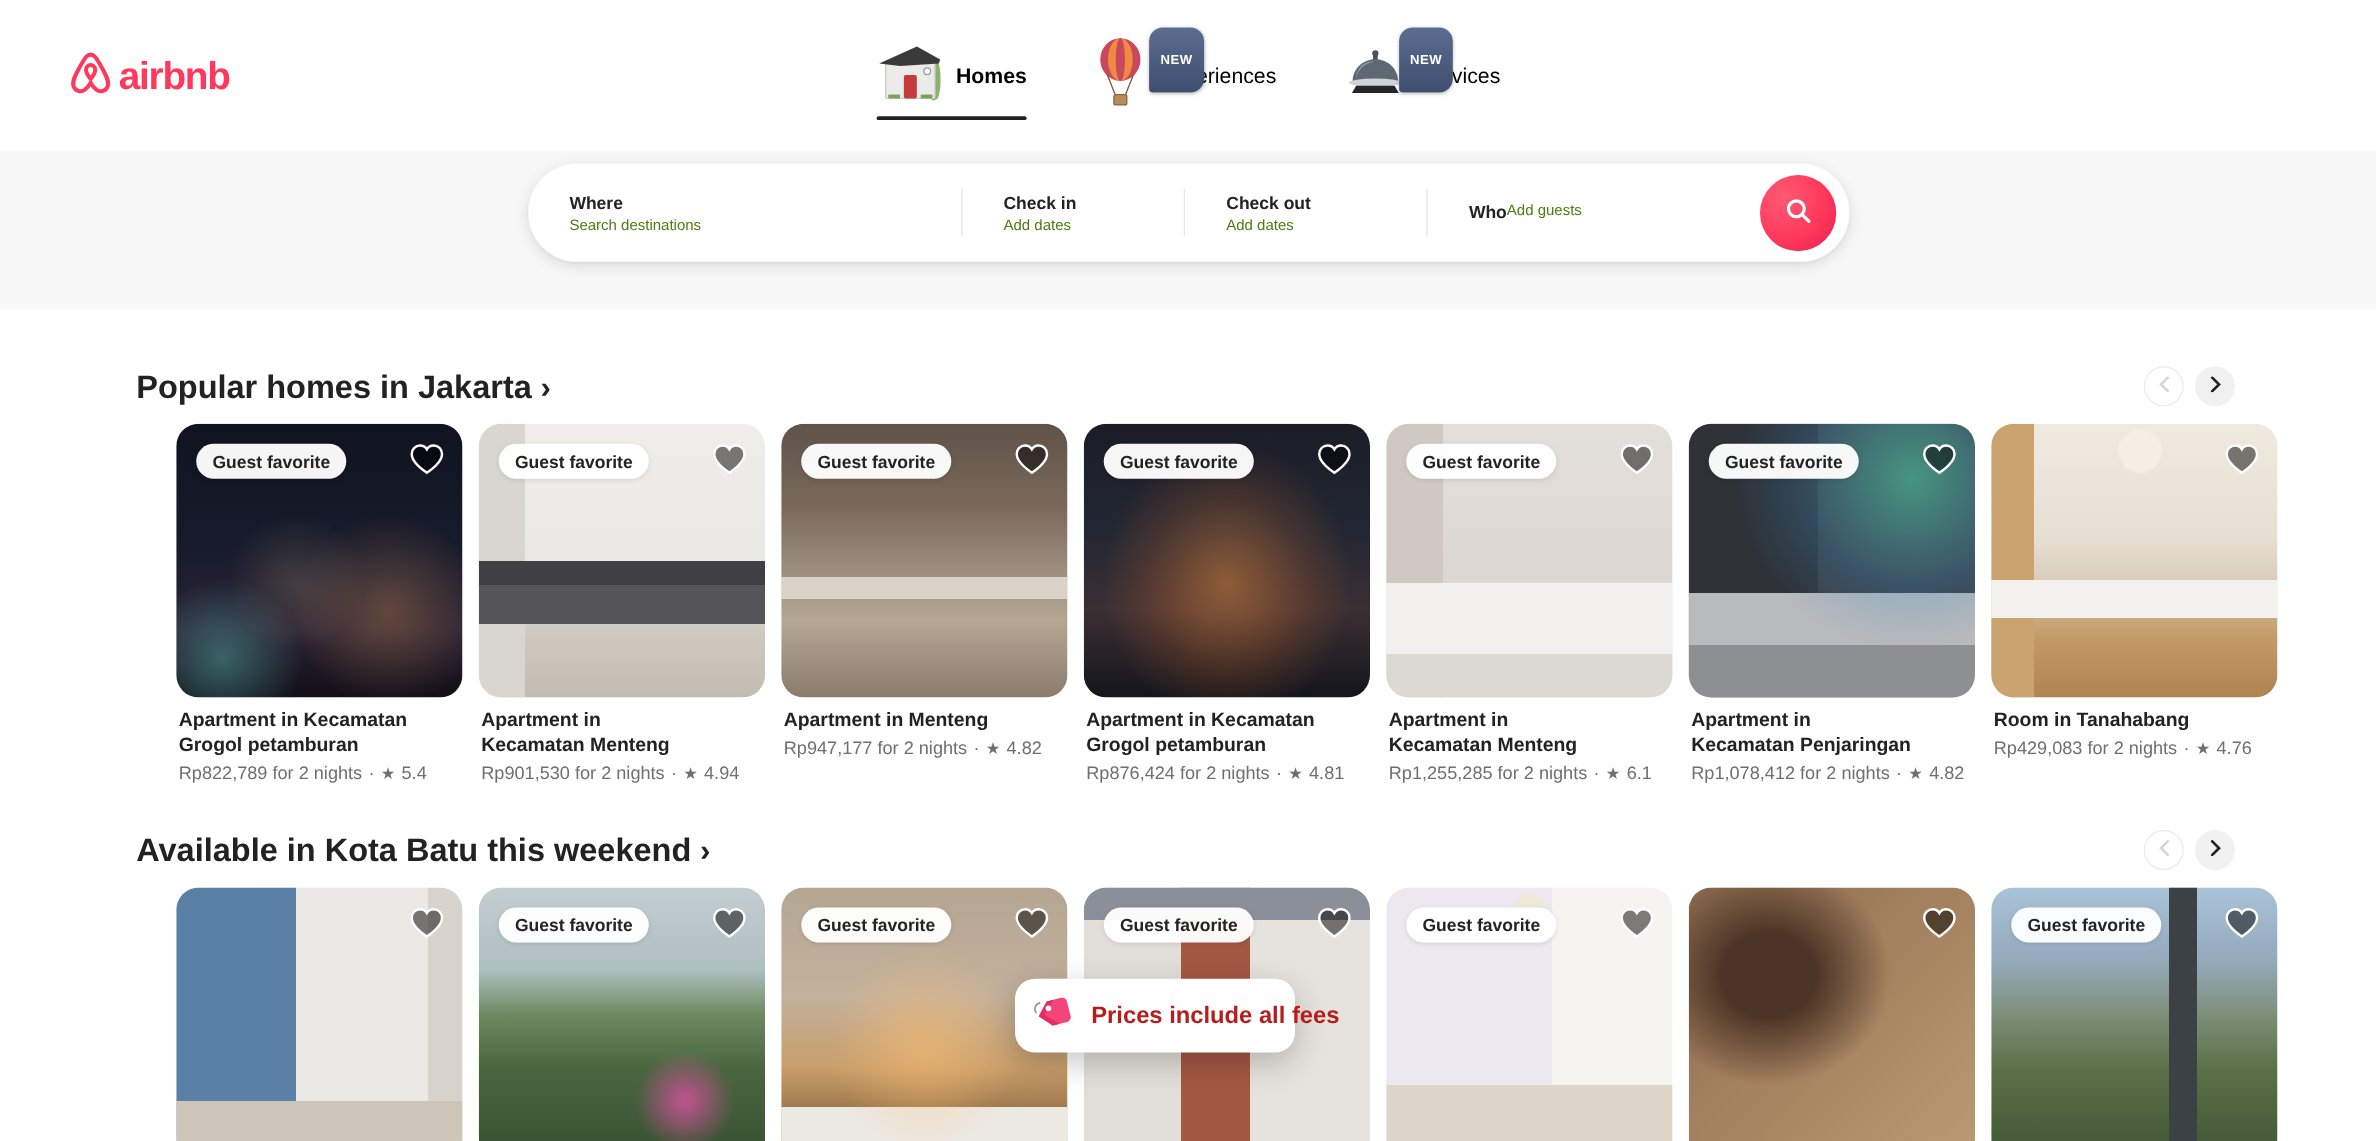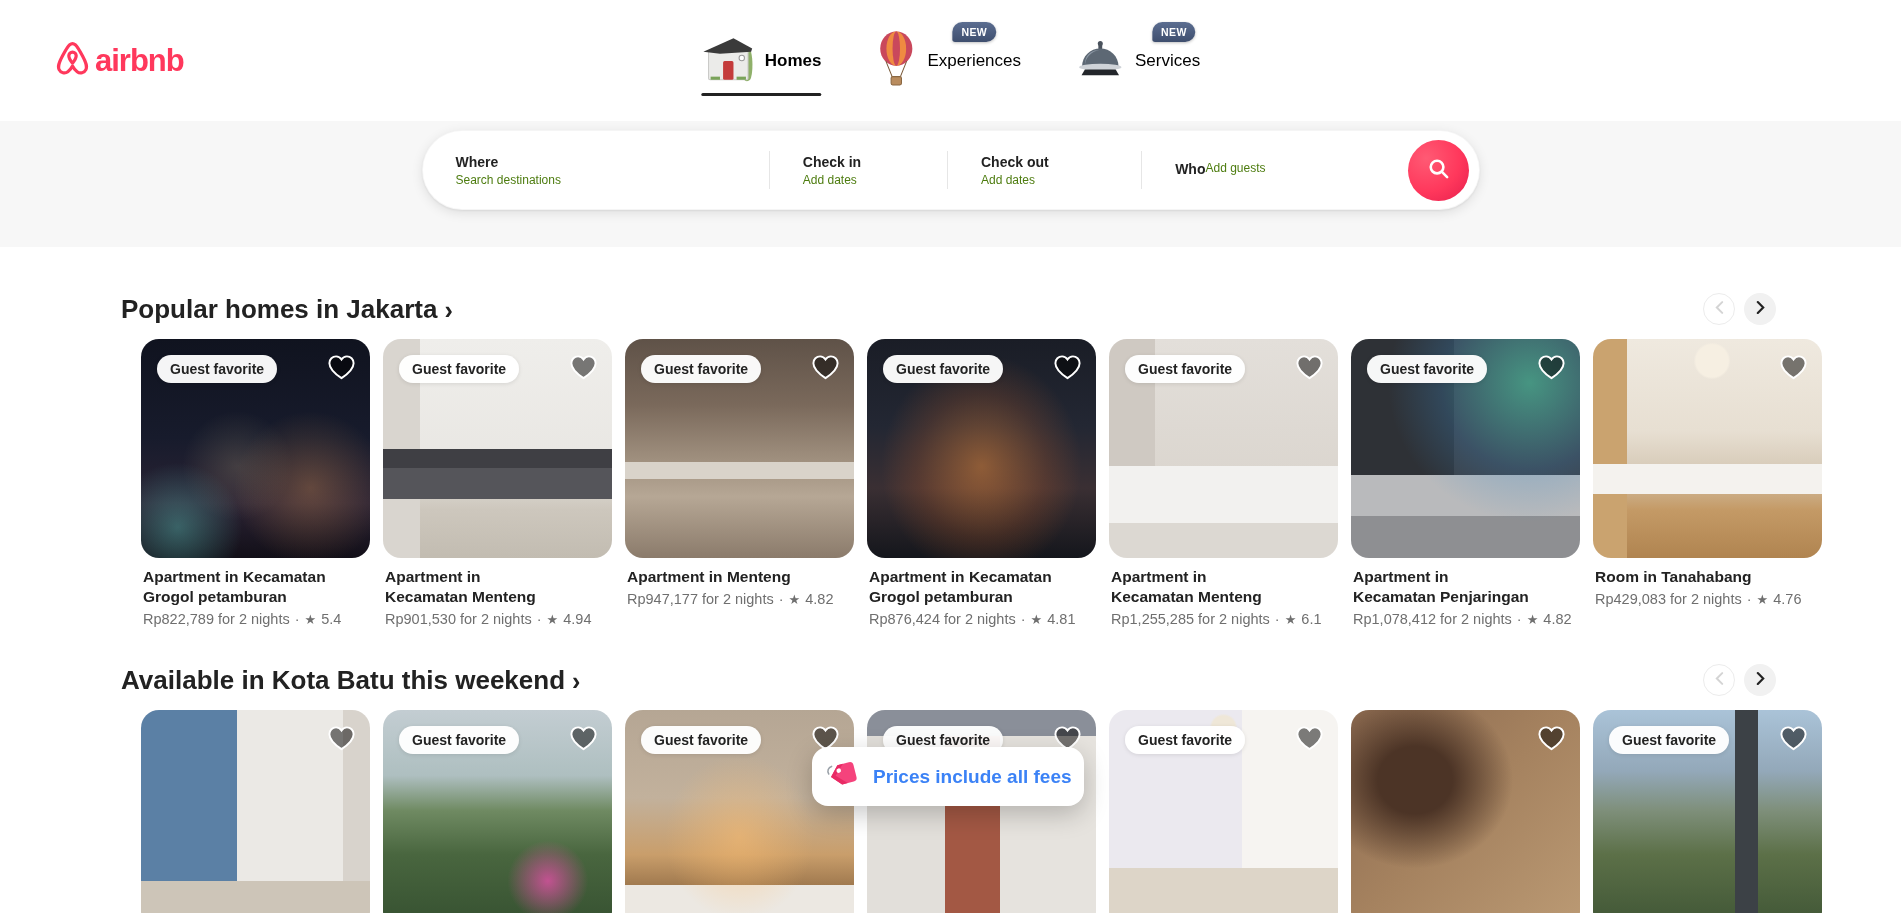--- a/index.html
+++ b/index.html
@@ -12,22 +12,22 @@
   .logo { display:flex; align-items:center; gap:6px; cursor:pointer; }
   .logo-text { color:var(--accent,#FF385C); font-size:31px; font-weight:bold; letter-spacing:-1px; }
   .nav-tabs { position:absolute; left:50%; top:0; transform:translateX(-50%);
     height:100%; display:flex; align-items:center; gap:54px; }
   .tab { display:flex; align-items:center; gap:10px; position:relative; height:100%; cursor:pointer; }
   .tab-label { font-size:17px; color:#000000; font-weight:400; white-space:nowrap; }
   .tab.active .tab-label { color:#000; font-weight:700; }
   .tab.active::after { content:""; position:absolute; left:0; right:0; bottom:25px;
     height:3.5px; background:#222; border-radius:2px; }
   .new-badge { position:absolute; top:22px; left:44px; background:linear-gradient(180deg,#5b6d90,#3e4e6e);
-    color:#fff; font-size:10.5px; font-weight:bold; letter-spacing:.4px; padding:4px 9px;
-    border-radius:11px 11px 11px 3px; box-shadow:0 1px 3px rgba(0,0,0,.25);margin-left:33px; }
+    color:#fff; font-size:10.5px; font-weight:bold; letter-spacing:.4px; padding:20px 9px;
+    border-radius:11px 11px 11px 3px; box-shadow:0 1px 3px rgba(0,0,0,.25); }
   .hdr-right { margin-left:auto; display:flex; align-items:center; gap:12px; }
   .host-btn { font-size:17px; font-weight:600; color:#222; padding:10px 12px; border-radius:22px;
     background:transparent; border:none; cursor:pointer; white-space:nowrap; }
   .icon-btn { width:44px; height:44px; border-radius:50%; background:#f0f0f0; border:none;
     display:flex; align-items:center; justify-content:center; cursor:pointer; }
 
   
   .search-strip { height:126px; background:#f7f7f7; display:flex; justify-content:center; }
   .search-pill { margin-top:9px; width:1058px; height:80px; background:#fff; border-radius:40px;
     border:1px solid rgba(0,0,0,.04);
@@ -40,21 +40,21 @@
   .seg.where { width:348px; } .seg.checkin { width:178px; } .seg.checkout { width:194px; }
   .seg.who { width:338px; flex-direction:row; align-items:center; justify-content:space-between;
     padding-right:10px; }
   .vdiv { width:1px; height:38px; background:#e6e6e6; }
   .search-btn { width:61px; height:61px; border-radius:50%; border:none; cursor:pointer;
     background:radial-gradient(circle at 30% 30%, #ff5a74, var(--accent,#FF385C) 55%, #e61e4d);
     display:flex; align-items:center; justify-content:center; flex:none; }
 
   
   .main { padding:0 113px 0 109px; background:#fff; }
-  .sec-head { display:flex; align-items:center; justify-content:space-between; margin:46px 12px 14px; }
+  .sec-head { display:flex; align-items:center; justify-content:space-between; margin:46px 0 14px; }
   .sec-head.second { margin-top:37px; }
   .sec-title { display:flex; align-items:center; gap:7px; font-size:26px; font-weight:700;
     color:#222; cursor:pointer; }
   .sec-chev { font-size:25px; font-weight:600; margin-top:2px; color:#222; }
   .arrows { display:flex; gap:9px; }
   .arrow { width:32px; height:32px; border-radius:50%; display:flex; align-items:center;
     justify-content:center; border:none; cursor:pointer; }
   .arrow.prev { background:#fff; border:1px solid #ececec; }
   .arrow.next { background:#f1f1f1; }
 
@@ -65,23 +65,23 @@
     border-radius:999px; padding:6px 13px; font-size:14px; font-weight:600; color:#232323;
     box-shadow:0 1px 4px rgba(0,0,0,.10); white-space:nowrap; }
   .heart { position:absolute; top:13px; right:13px; width:31px; height:31px; cursor:pointer; }
   .c-title { margin:9px 2px 0; font-size:15.5px; font-weight:600; color:#222;
     line-height:20px; text-wrap:balance; }
   .c-price { margin:4px 2px 0; font-size:14.5px; color:#6f6f6f; display:flex;
     align-items:center; gap:5px; }
   .c-price .star-glyph { font-size:13px; }
 
   
-  .fees-tip { position:absolute; left:812px; top:747px; width:272px; height:59px; background:#fff;
+  .fees-tip { position:absolute; left:812px; top:783px; width:224px; height:59px; background:#fff;
     border-radius:16px; box-shadow:0 8px 26px rgba(0,0,0,.22); display:flex; align-items:center;
-    gap:11px; padding:0 18px 0 12px; z-index:40; font-size:19px; font-weight:600; color:#3b82f6;
+    gap:11px; padding:0 18px 0 12px; z-index:40; font-size:19px; font-weight:600; color:#b91c1c;
     white-space:nowrap; }
 
   
   .ph-a1 { background:
     radial-gradient(circle at 16% 86%, rgba(95,205,195,.40), transparent 24%),
     radial-gradient(circle at 74% 68%, rgba(255,170,90,.28), transparent 34%),
     radial-gradient(circle at 42% 58%, rgba(255,225,160,.16), transparent 30%),
     linear-gradient(180deg,#10131f 0%,#171b2c 45%,#2b2334 75%,#120f18 100%); }
   .ph-a2 { background:
     linear-gradient(180deg, rgba(0,0,0,0) 0 50%, #3f3f44 50% 59%, #55555a 59% 73%, rgba(0,0,0,0) 73%),

